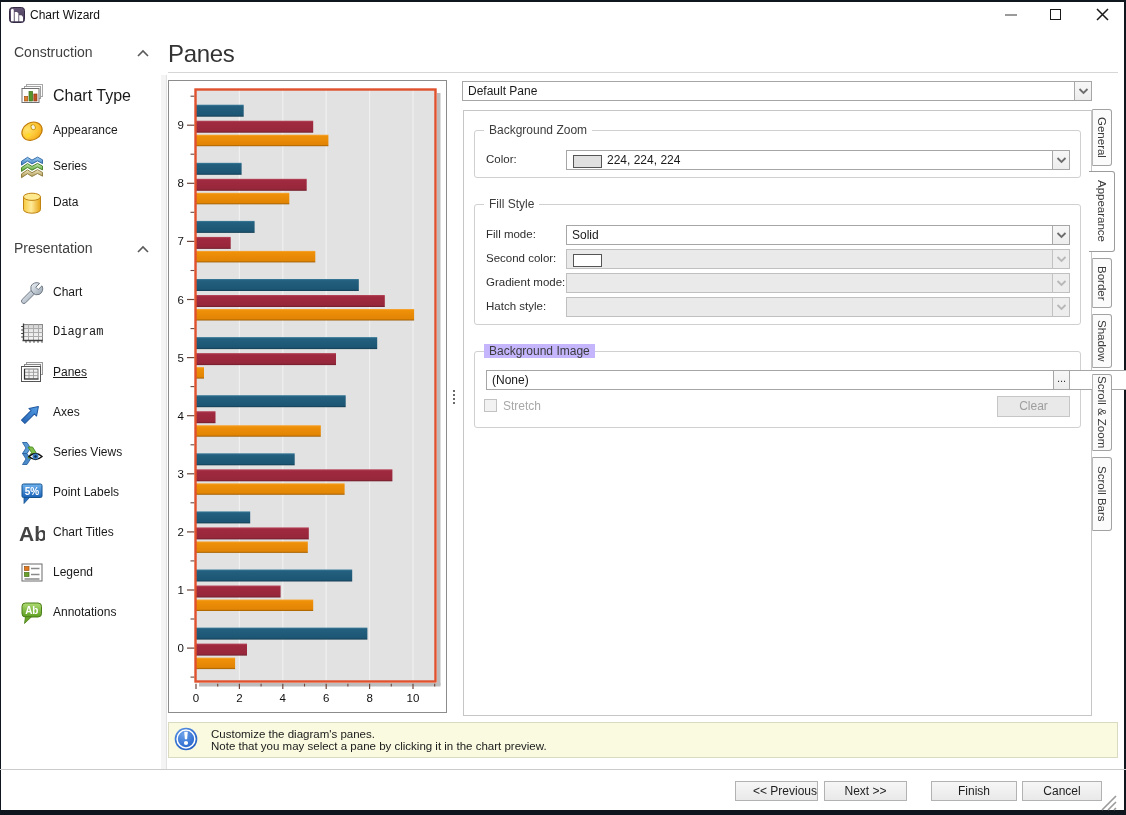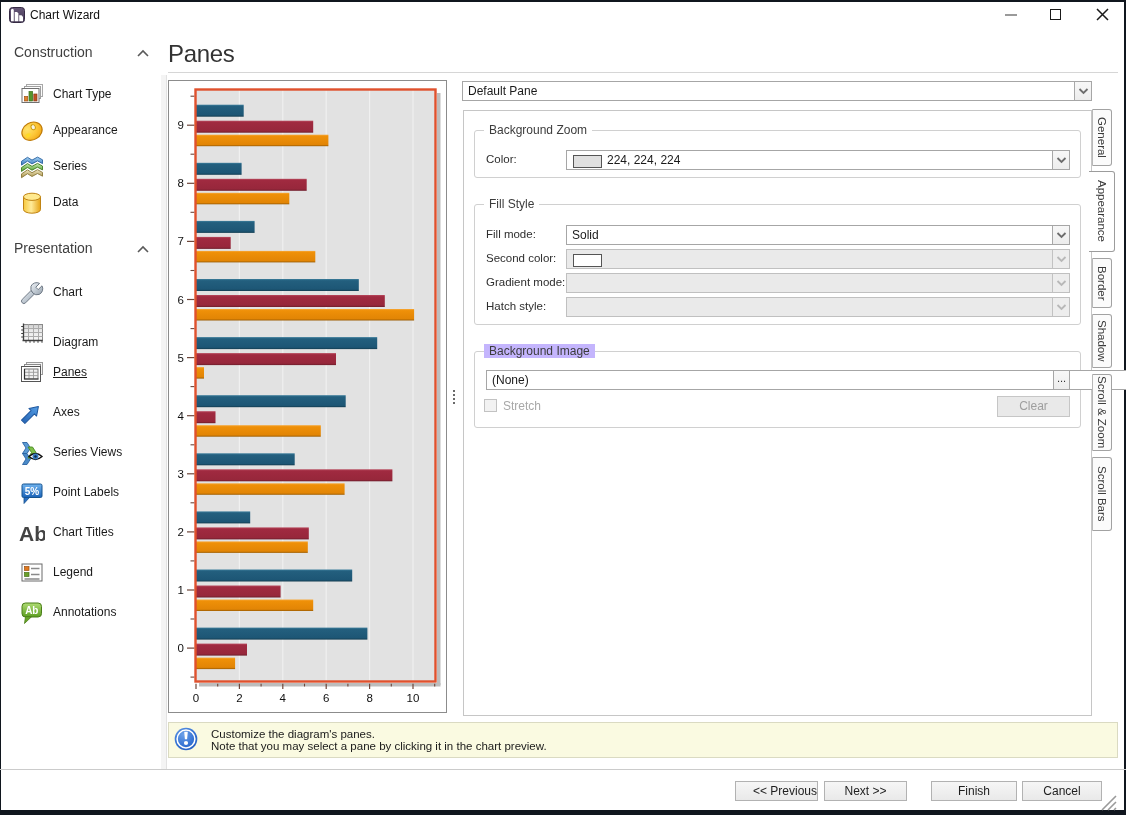--- a/index.html
+++ b/index.html
@@ -37,21 +37,21 @@
     <path d="M2,7 L7,2 L12,7" fill="none" stroke="#5a5a5a" stroke-width="1.6"></path>
   </svg>
 <div style="position:absolute;left:19px;top:82px;width:26px;height:26px"><svg width="26" height="26" viewBox="0 0 26 26">
 <rect x="7.5" y="2.5" width="16" height="12" fill="#fbfbfb" stroke="#a8a8a8"></rect>
 <rect x="5.5" y="4.5" width="16" height="12" fill="#fdfdfd" stroke="#a0a0a0"></rect>
 <rect x="3" y="6.5" width="17" height="14" fill="#ffffff" stroke="#707070"></rect>
 <rect x="5.5" y="14.5" width="3.2" height="4.5" fill="#e0812a" stroke="#a05018" stroke-width="0.7"></rect>
 <rect x="10" y="9.5" width="3.6" height="9.5" fill="#55962c" stroke="#3a6e1a" stroke-width="0.7"></rect>
 <rect x="14.8" y="12" width="3.2" height="7" fill="#c05224" stroke="#8a3a16" stroke-width="0.7"></rect>
 </svg></div>
-<div style="position:absolute;left:53px;top:87px;font-size:12px;color:#1a1a1a;text-align:center;">Chart Type</div>
+<div style="position:absolute;left:53px;top:87px;font-size:16px;color:#1a1a1a;text-align:center;">Chart Type</div>
 <div style="position:absolute;left:19px;top:118px;width:26px;height:26px"><svg width="26" height="26" viewBox="0 0 26 26">
 <defs>
         <radialGradient id="ap" cx="0.35" cy="0.28" r="0.95">
 <stop offset="0" stop-color="#ffe26a"></stop>
           <stop offset="0.5" stop-color="#fdc637"></stop>
           <stop offset="1" stop-color="#ec9a08"></stop>
         </radialGradient>
       </defs>
 <ellipse cx="13" cy="13.2" rx="10.6" ry="8.6" transform="rotate(-30 13 13.2)" fill="url(#ap)" stroke="#bf7a07" stroke-width="1.1"></ellipse>
 <ellipse cx="14.2" cy="9.2" rx="2.1" ry="2.6" transform="rotate(-22 14.2 9.2)" fill="#f8f4e4" stroke="#c9990e" stroke-width="0.9"></ellipse>
@@ -112,21 +112,21 @@
           <stop offset="0" stop-color="#cfcfcf"></stop>
           <stop offset="0.35" stop-color="#e8e8e8"></stop>
           <stop offset="1" stop-color="#f6f6f6"></stop>
         </linearGradient>
       </defs>
 <rect x="4.5" y="4.5" width="19" height="16" fill="url(#dg)" stroke="#8a8a8a"></rect>
 <path d="M4.5,8.5 h19 M4.5,12.5 h19 M4.5,16.5 h19 M9.5,4.5 v16 M14.5,4.5 v16 M19.5,4.5 v16" stroke="#ababab" stroke-width="1"></path>
 <path d="M4.5,3.5 v17.5 M3.5,20.5 h20" stroke="#3f3f3f" stroke-width="1.3"></path>
 <path d="M2.2,6.5 h2.3 M2.2,10 h2.3 M2.2,13.5 h2.3 M2.2,17 h2.3 M7,20.5 v2.3 M11,20.5 v2.3 M15,20.5 v2.3 M19,20.5 v2.3 M23,20.5 v2.3" stroke="#3f3f3f" stroke-width="1"></path>
 </svg></div>
-<div style="position:absolute;left:53px;top:335px;font-size:12px;color:#1a1a1a;">Diagram</div>
+<div style="position:absolute;left:53px;top:325px;font-size:12px;color:#1a1a1a;font-family:Liberation Mono, monospace;">Diagram</div>
 <div style="position:absolute;left:19px;top:360px;width:26px;height:26px"><svg width="26" height="26" viewBox="0 0 26 26">
 <rect x="7.5" y="2.5" width="16" height="12" fill="#f4f4f4" stroke="#9a9a9a"></rect>
 <rect x="5.5" y="4.5" width="16" height="12" fill="#f8f8f8" stroke="#8a8a8a"></rect>
 <rect x="2.5" y="6.5" width="19" height="15" fill="#ffffff" stroke="#555555"></rect>
 <rect x="5.5" y="9" width="13.5" height="10" fill="#f0f0f0" stroke="#6a6a6a" stroke-width="0.9"></rect>
 <path d="M5.5,12.3 h13.5 M5.5,15.6 h13.5 M10,9 v10 M14.5,9 v10" stroke="#9a9a9a" stroke-width="0.9"></path>
 <path d="M5.5,9 v10.5 M5,19 h14.5" stroke="#2f2f2f" stroke-width="1.2"></path>
 </svg></div>
 <div style="position:absolute;left:53px;top:365px;font-size:12px;color:#1a1a1a;text-decoration:underline;">Panes</div>
 <div style="position:absolute;left:19px;top:400px;width:26px;height:26px"><svg width="26" height="26" viewBox="0 0 26 26">

